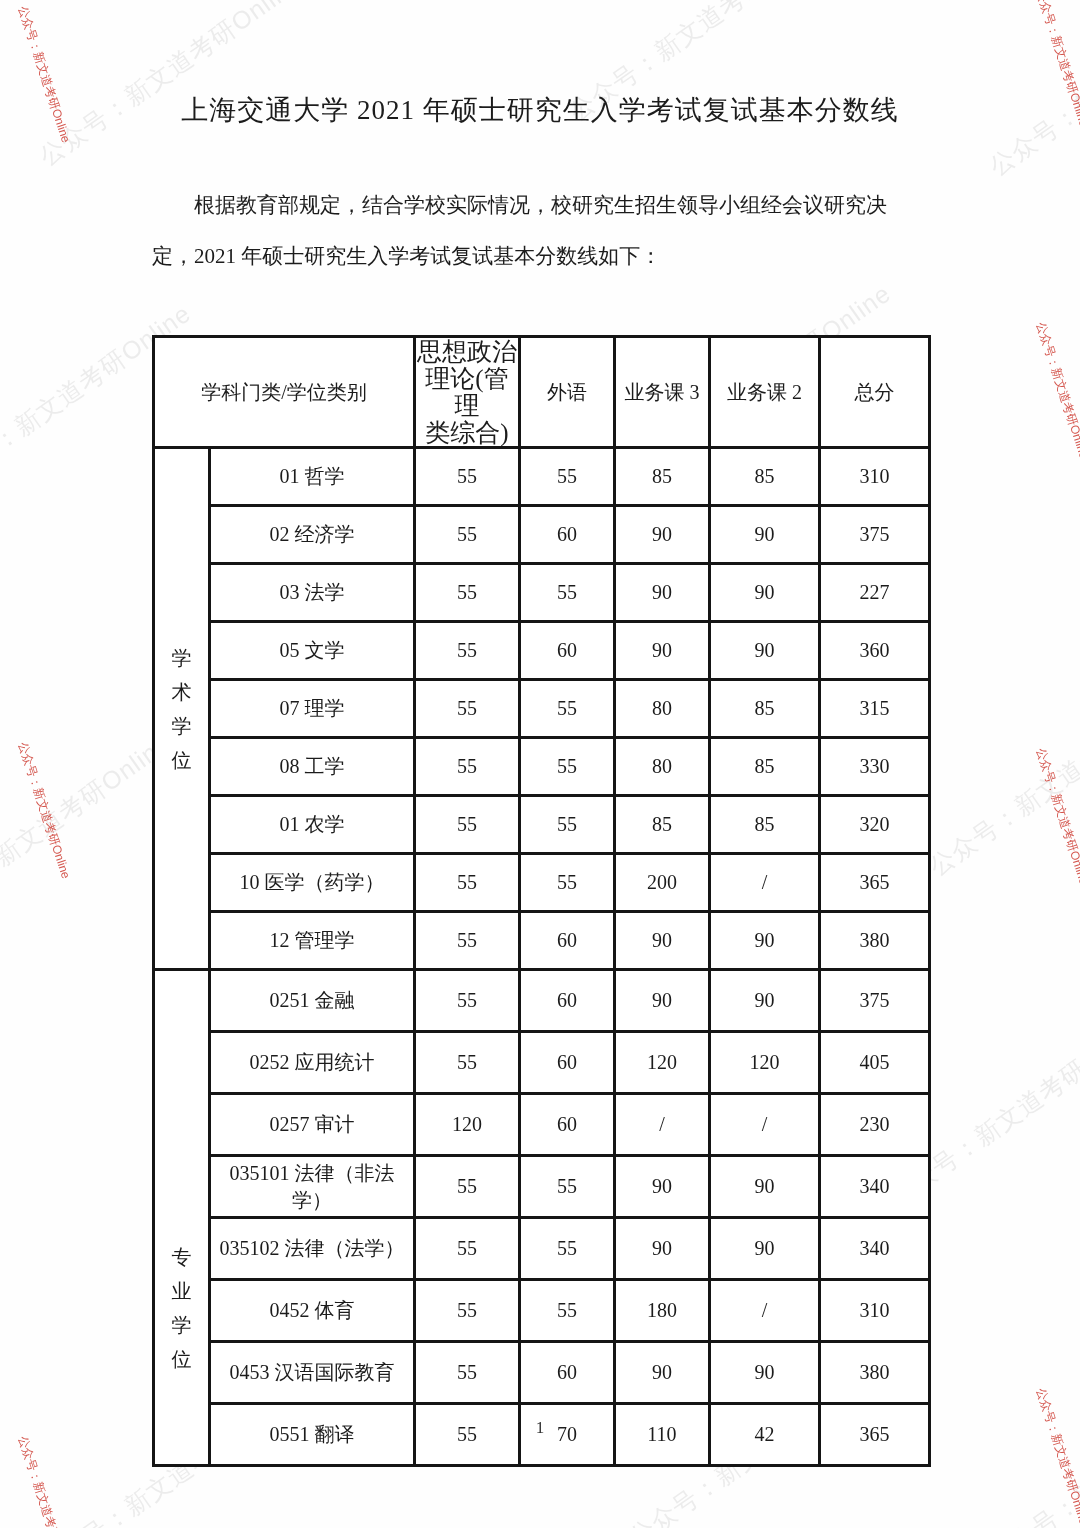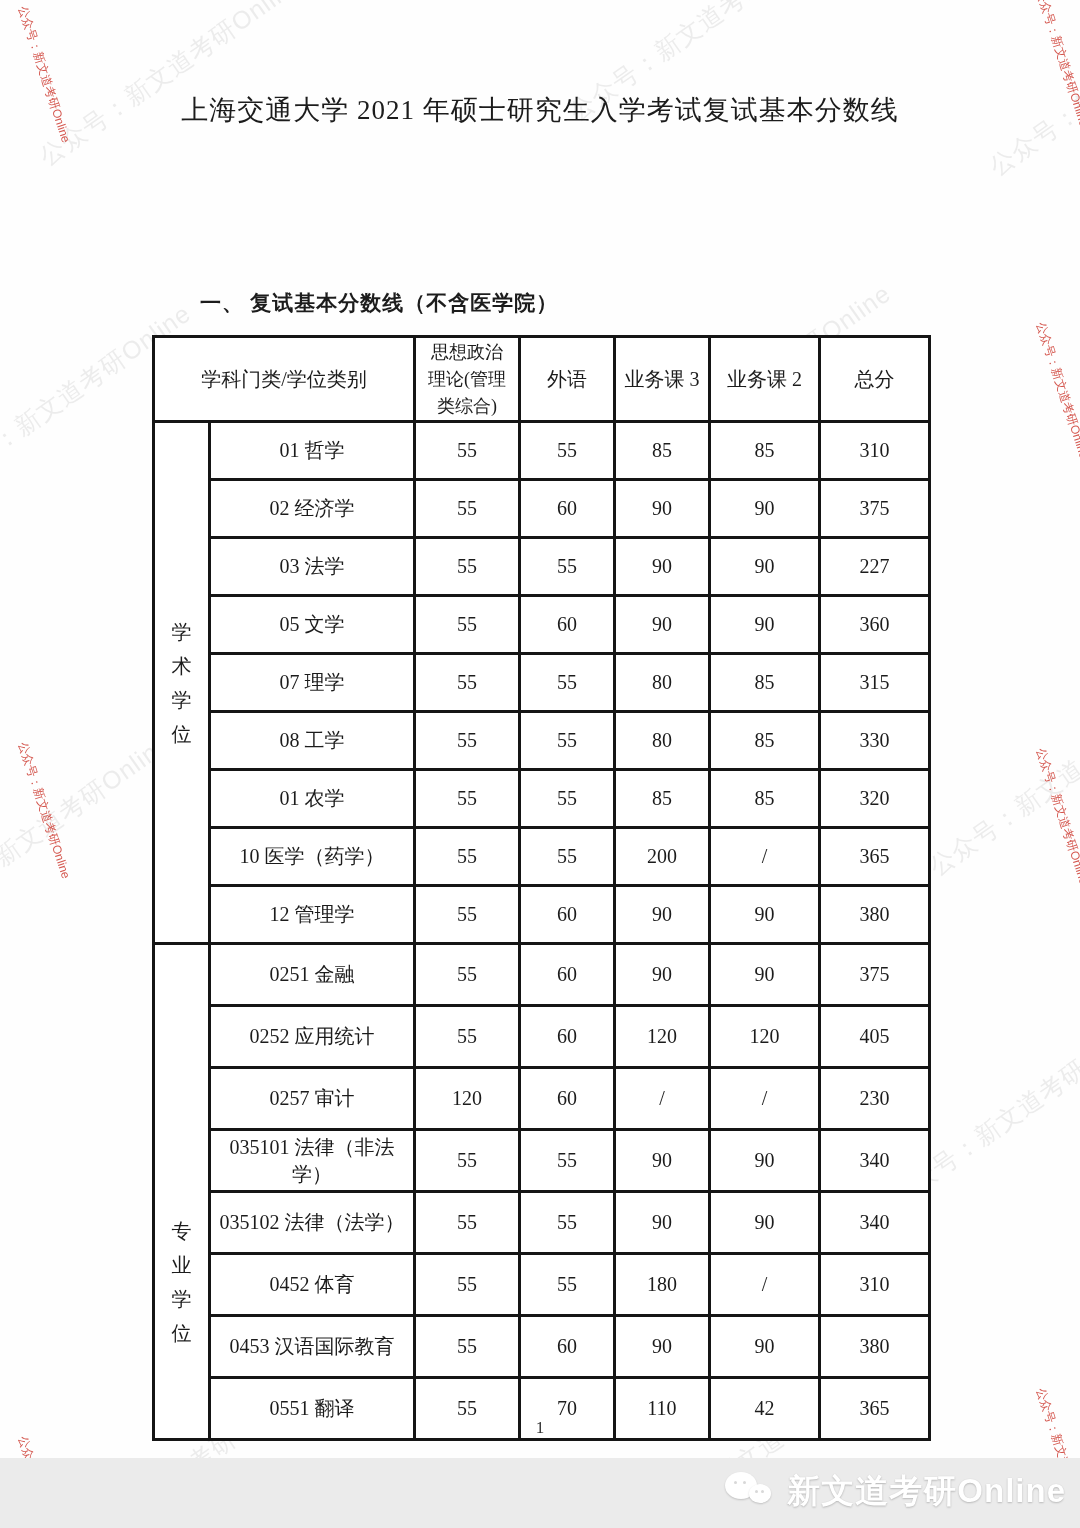--- a/index.html
+++ b/index.html
@@ -18,21 +18,21 @@
   
   table.score{
     position:absolute;left:152px;top:335px;width:776px;
     border-collapse:collapse;table-layout:fixed;
   }
   table.score td,table.score th{
     border:3px solid #151515;text-align:center;vertical-align:middle;
     font-weight:normal;padding:0;background:#fff;
   }
   thead th{height:82px;font-weight:bold;font-size:20px;}
-  th.politics-h{font-size:18px;line-height:27px;font-weight:bold;}
+  th.politics-h{font-size:25px;line-height:27px;font-weight:bold;}
   .academic td{height:55px;}
   .professional td{height:59px;}
   td.cat-cell{font-size:20px;font-family:Liberation Serif, serif;}
   td.num-cell{font-size:20px;}
   td.group-cell{background:#fff;}
   .vert{display:flex;flex-direction:column;align-items:center;}
   .vert div{font-size:20px;line-height:34px;}
   td.group-2 .vert{margin-top:180px;}
   
   .page-number{position:absolute;top:1418px;left:0;width:100%;text-align:center;font-size:17px;color:#333;}
@@ -89,22 +89,25 @@
   <div class="redwm red1">公众号：新文道考研Online</div>
   <div class="redwm red2">公众号：新文道考研Online</div>
   <div class="redwm red3">公众号：新文道考研Online</div>
   <div class="redwm red4">公众号：新文道考研Online</div>
   <div class="redwm red5">公众号：新文道考研Online</div>
   <div class="redwm red6">公众号：新文道考研Online</div>
   <div class="redwm red7">公众号：新文道考研Online</div>
 
   <div class="doc-title">上海交通大学 2021 年硕士研究生入学考试复试基本分数线</div>
 
-
-  <div class="section-heading">一、 复试基本分数线（不含医学院）</div>
+  <div class="intro">
+    <div class="l1">根据教育部规定，结合学校实际情况，校研究生招生领导小组经会议研究决</div>
+    <div class="l2">定，2021 年硕士研究生入学考试复试基本分数线如下：</div>
+  </div>
+
 
   <table class="score">
     <colgroup>
       <col style="width:56px">
         <col style="width:205px">
         <col style="width:105px">
       <col style="width:95px">
         <col style="width:95px">
         <col style="width:110px">
         <col style="width:110px">
@@ -274,29 +277,14 @@
           <td class="num-cell">70</td>
           <td class="num-cell">110</td>
           <td class="num-cell">42</td>
           <td class="num-cell">365</td>
         </tr>
       </tbody>
   </table>
 
   <div class="page-number">1</div>
 
-  <div class="bottom-band">
-    <div class="brand">
-      <span class="wechat-icon">
-        <span class="bubble big">
-          <span class="eye" style="left:9px;top:9px;"></span>
-          <span class="eye" style="left:18px;top:9px;"></span>
-        </span>
-        <span class="bubble small">
-          <span class="eye" style="left:6px;top:6px;"></span>
-          <span class="eye" style="left:12px;top:6px;"></span>
-        </span>
-      </span>
-      <span class="brand-text">新文道考研Online</span>
-    </div>
-  </div>
 
 </div>
 
 </body></html>

